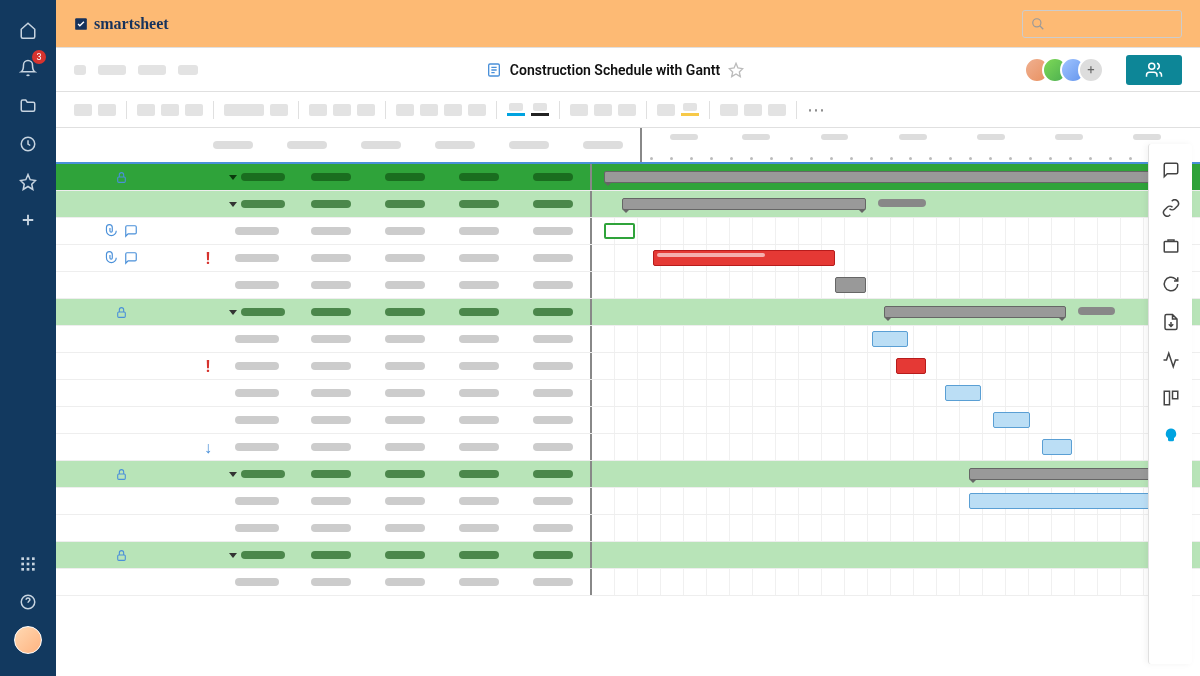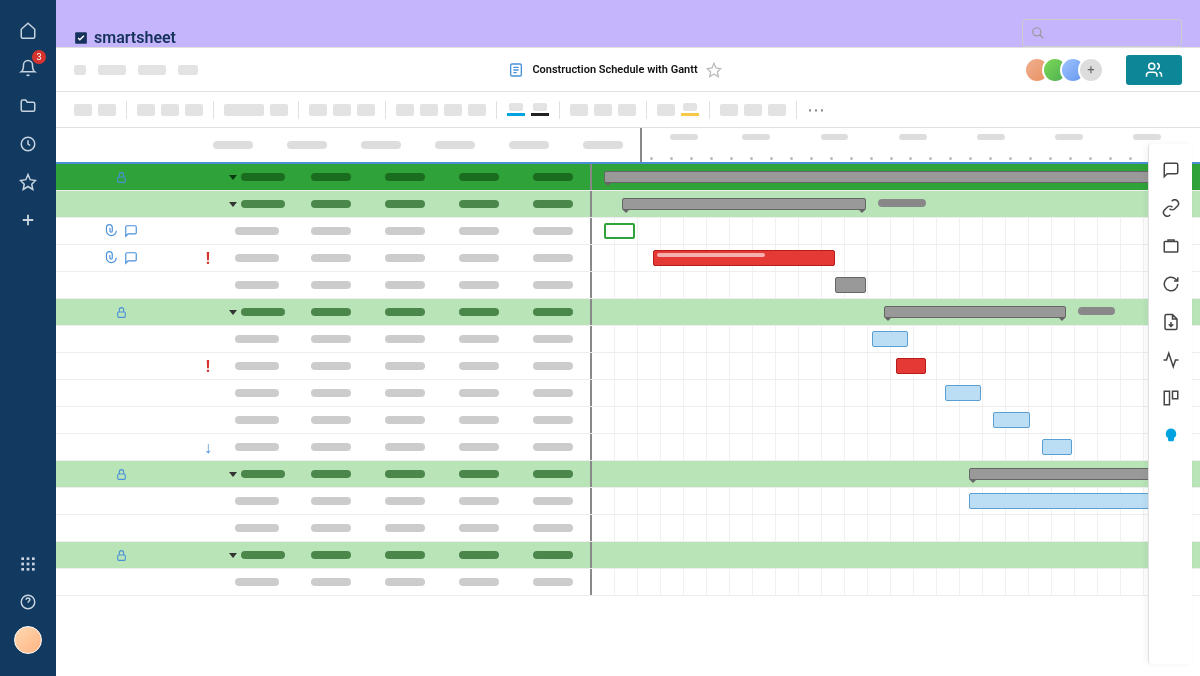--- a/index.html
+++ b/index.html
@@ -11,29 +11,29 @@
 .nav-rail { width: 56px; background: #12395f; display: flex; flex-direction: column; align-items: center; padding: 14px 0; flex-shrink: 0; }
 .nav-rail .nav-icon { width: 32px; height: 32px; display: flex; align-items: center; justify-content: center; margin-bottom: 6px; cursor: pointer; color: #c7d4e0; position: relative; }
 .nav-rail .spacer { flex: 1; }
 .nav-rail .badge { position: absolute; top: -2px; right: -2px; background: #d6332e; color: #fff; font-size: 9px; border-radius: 8px; min-width: 14px; height: 14px; display: flex; align-items: center; justify-content: center; padding: 0 3px; }
 .avatar-small { width: 28px; height: 28px; border-radius: 50%; background: linear-gradient(135deg, #ffd9b3, #ffb380); border: 1px solid #fff; }
 
 
 .main { flex: 1; display: flex; flex-direction: column; min-width: 0; position: relative; background: #f6f6f6; }
 
 
-.header { height: 48px; background: #c4b5fd; display: flex; align-items: flex-end; padding: 0 18px; border-bottom: 1px solid #e0e0e0; }
+.header { height: 48px; background: #fdba74; display: flex; align-items: center; padding: 0 18px; border-bottom: 1px solid #e0e0e0; font-family: Liberation Serif, serif; }
 .logo { display: flex; align-items: center; gap: 6px; color: #16325c; font-weight: 600; font-size: 16px; }
 .header .flex { flex: 1; }
 .search { width: 160px; height: 28px; border: 1px solid #ccc; border-radius: 3px; display: flex; align-items: center; padding: 0 8px; color: #999; }
 
 
 .tab-bar { height: 44px; background: #fff; display: flex; align-items: center; padding: 0 18px; border-bottom: 1px solid #e0e0e0; gap: 12px; }
 .tabph { background: #e3e3e3; border-radius: 3px; height: 10px; }
-.doc-title { display: flex; align-items: center; gap: 8px; font-weight: 600; font-size: 11px; color: #111; margin: 0 auto; }
+.doc-title { display: flex; align-items: center; gap: 8px; font-weight: 600; font-size: 14px; color: #111; margin: 0 auto; }
 .star { color: #bbb; cursor: pointer; }
 .avatars { display: flex; align-items: center; gap: -4px; }
 .avatars .av { width: 26px; height: 26px; border-radius: 50%; border: 2px solid #fff; margin-left: -8px; }
 .av1 { background: linear-gradient(135deg, #f0b090, #e89060); }
 .av2 { background: linear-gradient(135deg, #7ed957, #4caf50); }
 .av3 { background: linear-gradient(135deg, #a0c4ff, #6495ed); }
 .avplus { width: 26px; height: 26px; border-radius: 50%; background: #ddd; color: #666; display: flex; align-items: center; justify-content: center; font-size: 13px; margin-left: -8px; border: 2px solid #fff; cursor: pointer; }
 .share-btn { background: #0d8697; color: #fff; border: none; border-radius: 3px; height: 30px; width: 56px; display: flex; align-items: center; justify-content: center; cursor: pointer; margin-left: 10px; }
 
 

